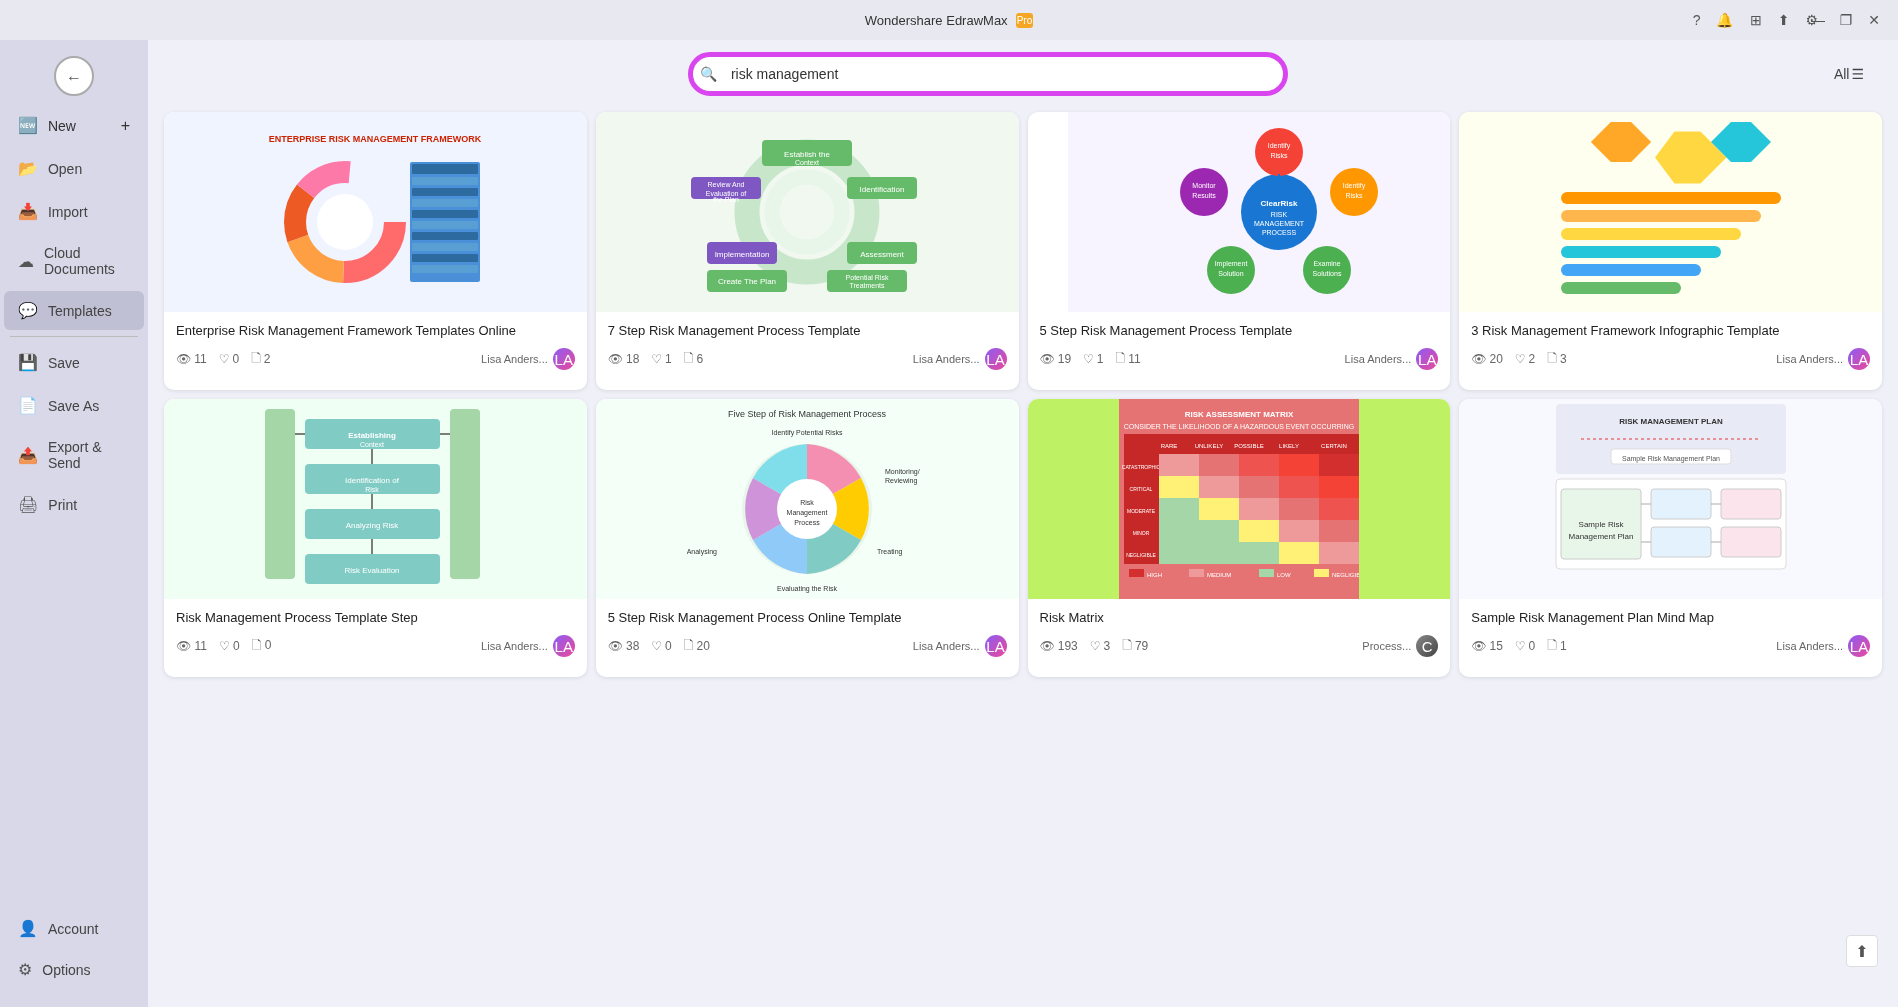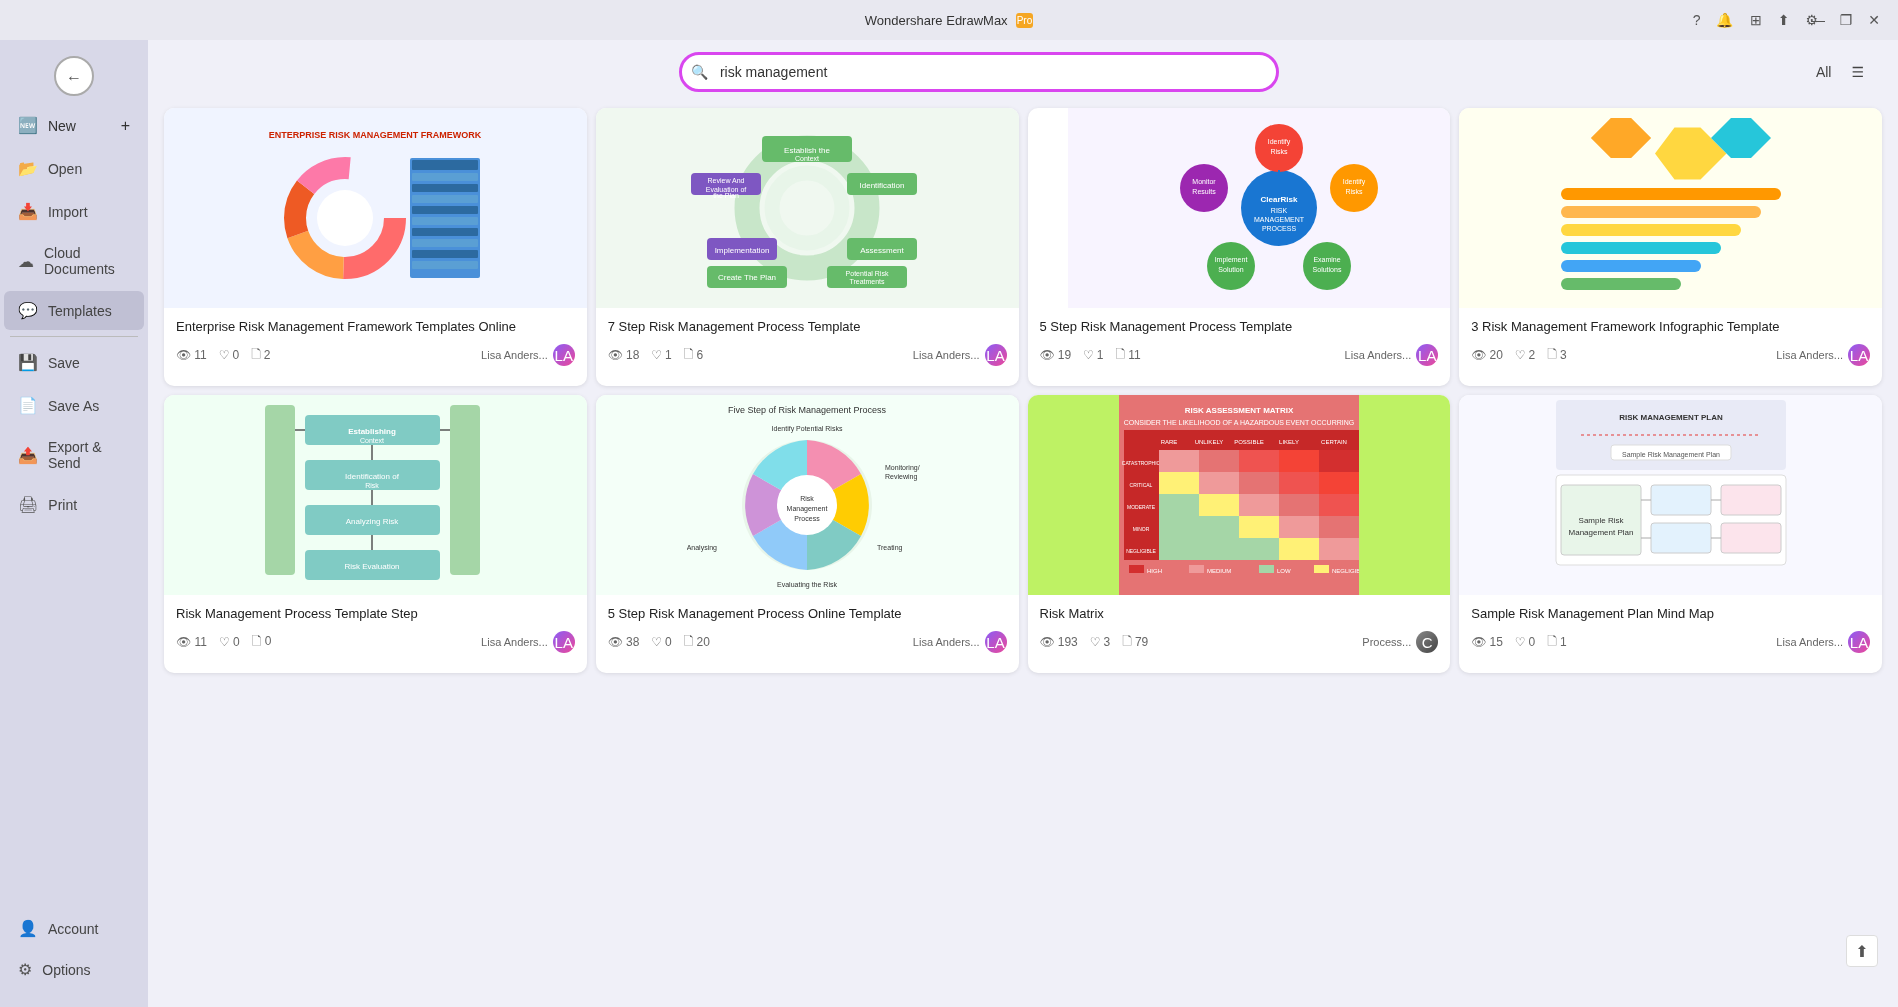--- a/index.html
+++ b/index.html
@@ -131,38 +131,38 @@
     .search-container {
       flex: 1;
       max-width: 600px;
       position: relative;
       margin: 0 auto;
     }
     .search-input {
       width: 100%;
       padding: 9px 16px 9px 38px;
       border-radius: 24px;
-      border: 3px solid #d946ef;
+      border: 5px solid #d946ef;
       background: white;
       font-size: 14px;
       color: #333;
       outline: none;
     }
     .search-icon-inside {
       position: absolute;
       left: 12px;
       top: 50%;
       transform: translateY(-50%);
       font-size: 14px;
       color: #888;
     }
     .filter-btn {
       display: flex;
       align-items: center;
-      gap: 20px;
+      gap: 2px;
       padding: 8px 14px;
       border: none;
       background: transparent;
       cursor: pointer;
       font-size: 14px;
       color: #444;
     }
 
     
     .templates-grid {

